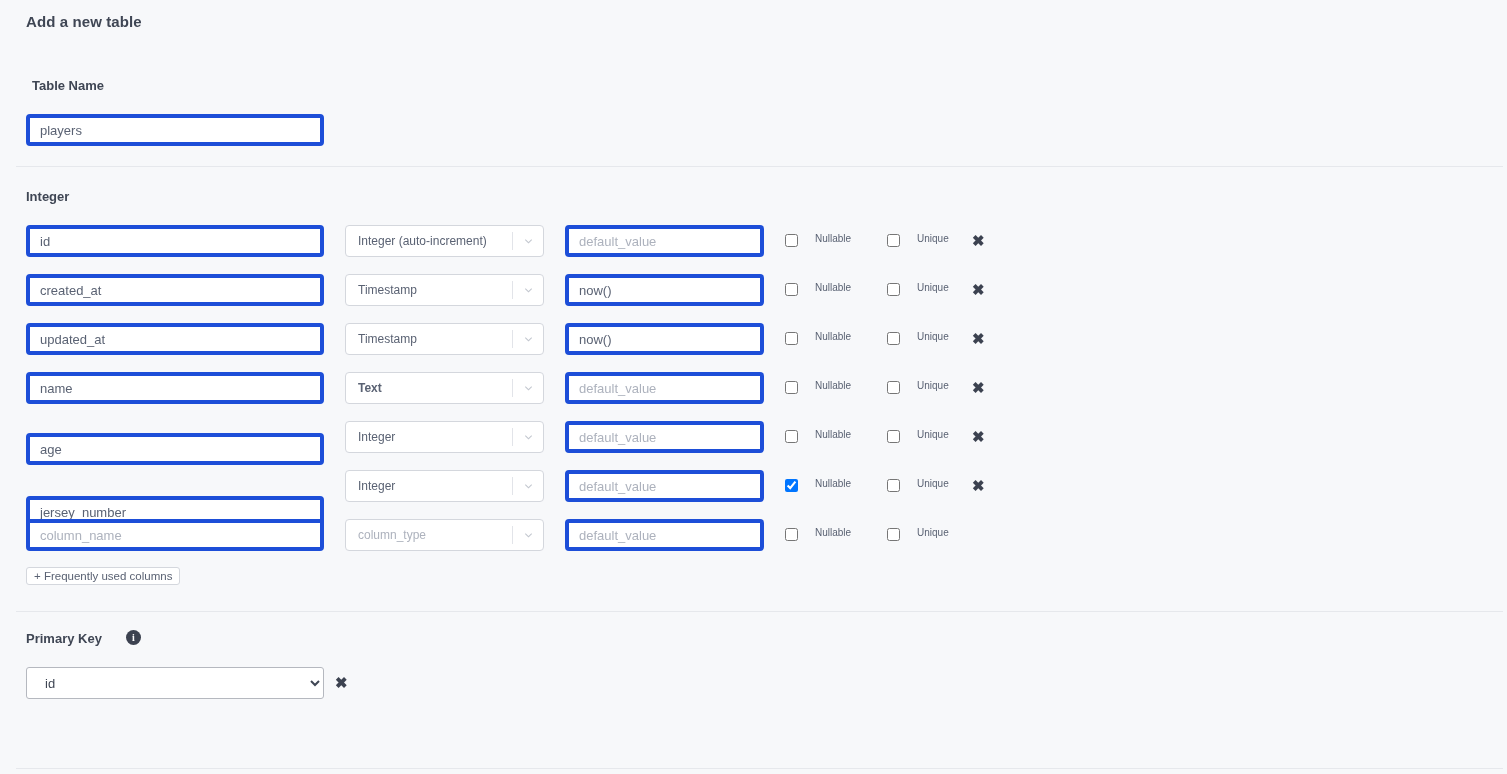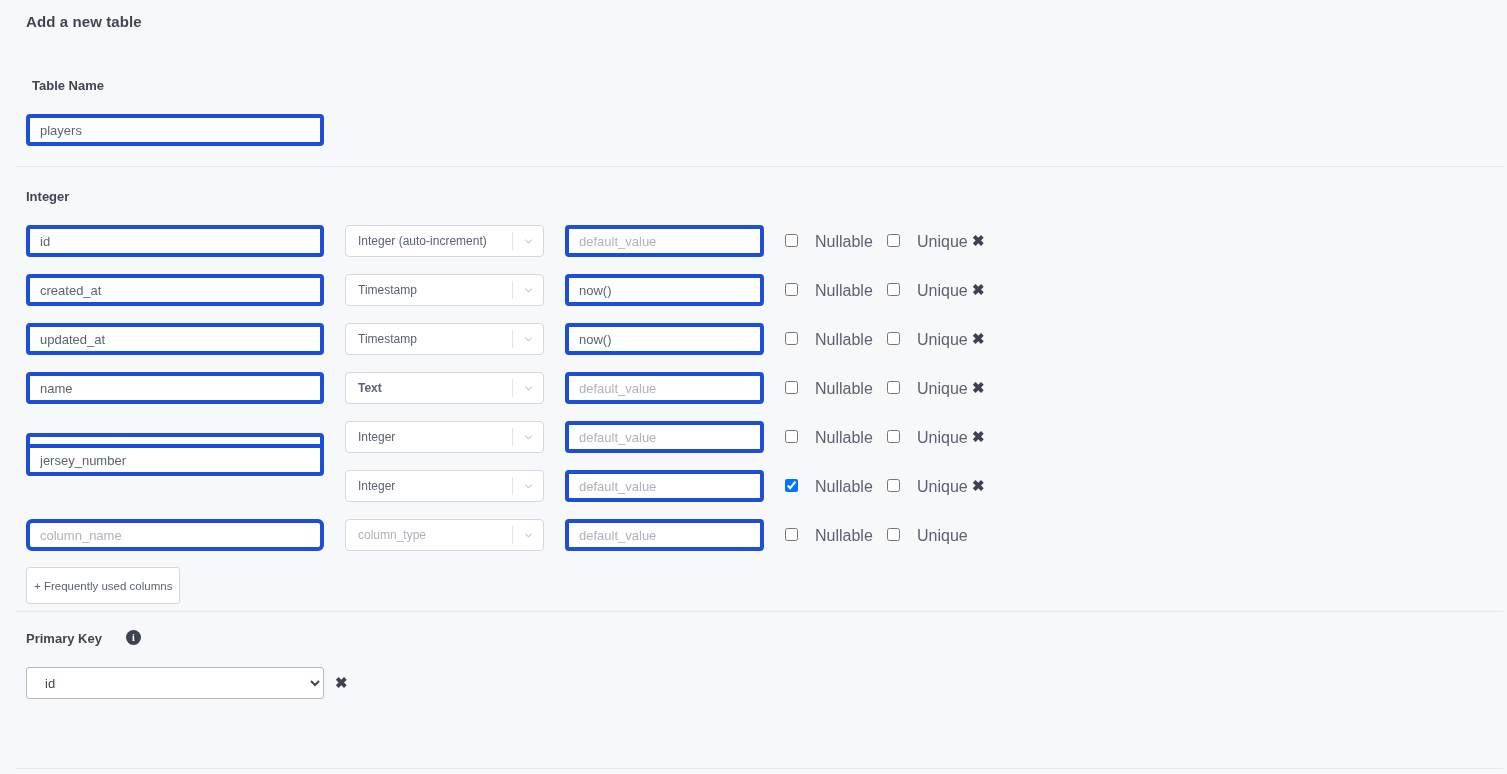--- a/index.html
+++ b/index.html
@@ -103,21 +103,21 @@
   .cbox {
     position: absolute;
     width: 13px;
     height: 13px;
     margin: 0;
     padding: 0;
     cursor: pointer;
   }
   .cb-label {
     position: absolute;
-    font-size: 16px;
+    font-size: 10px;
     color: #5a6273;
     white-space: nowrap;
   }
   .nullable-box { left: 769px; }
   .nullable-lbl { left: 799px; }
   .unique-box   { left: 871px; }
   .unique-lbl   { left: 901px; }
 
   .del-x {
     position: absolute;
@@ -127,21 +127,21 @@
     color: #3c4250;
     line-height: 1;
     cursor: pointer;
     user-select: none;
   }
 
   
   #freq-btn {
     position: absolute;
     left: 10px; top: 567px;
-    height: 37px;
+    height: 18px;
     padding: 0 7px;
     background: #ffffff;
     border: 1px solid #d4d7dd;
     border-radius: 3px;
     font-family: "Liberation Sans", sans-serif;
     font-size: 11.5px;
     color: #5a6273;
     cursor: pointer;
     white-space: nowrap;
   }
@@ -290,39 +290,39 @@
           </span>
         </div>
         <input type="text" class="txt col-def" placeholder="default_value" value="" style="top: 421px;">
         <input type="checkbox" class="cbox nullable-box" style="top: 430px;">
         <span class="cb-label nullable-lbl" style="top: 429px;">Nullable</span>
         <input type="checkbox" class="cbox unique-box" style="top: 430px;">
         <span class="cb-label unique-lbl" style="top: 429px;">Unique</span>
         <span class="del-x" style="top: 429px;">✖</span>
       </div>
       <div>
-        <input type="text" class="txt col-name" placeholder="column_name" value="jersey_number" style="top: 444px;">
+        <input type="text" class="txt col-name" placeholder="column_name" value="jersey_number" style="top: 496px;">
         <div class="sel" style="top: 470px;">
           <span class="sel-val">Integer</span>
           <span class="sel-sep"></span>
           <span class="sel-arrow">
             <svg width="13" height="13" viewBox="0 0 20 20" aria-hidden="true">
               <path fill="#c3c7cf" d="M4.5 7.5 L10 13 L15.5 7.5 L14.4 6.4 L10 10.8 L5.6 6.4 Z"></path>
             </svg>
           </span>
         </div>
         <input type="text" class="txt col-def" placeholder="default_value" value="" style="top: 470px;">
         <input type="checkbox" class="cbox nullable-box" checked="" style="top: 479px;">
         <span class="cb-label nullable-lbl" style="top: 478px;">Nullable</span>
         <input type="checkbox" class="cbox unique-box" style="top: 479px;">
         <span class="cb-label unique-lbl" style="top: 478px;">Unique</span>
         <span class="del-x" style="top: 478px;">✖</span>
       </div>
       <div>
-        <input type="text" class="txt col-name" placeholder="column_name" value="" style="top: 519px; border-radius: 6px;">
+        <input type="text" class="txt col-name" placeholder="column_name" value="" style="top: 519px;">
         <div class="sel placeholder" style="top: 519px;">
           <span class="sel-val">column_type</span>
           <span class="sel-sep"></span>
           <span class="sel-arrow">
             <svg width="13" height="13" viewBox="0 0 20 20" aria-hidden="true">
               <path fill="#c3c7cf" d="M4.5 7.5 L10 13 L15.5 7.5 L14.4 6.4 L10 10.8 L5.6 6.4 Z"></path>
             </svg>
           </span>
         </div>
         <input type="text" class="txt col-def" placeholder="default_value" value="" style="top: 519px;">

